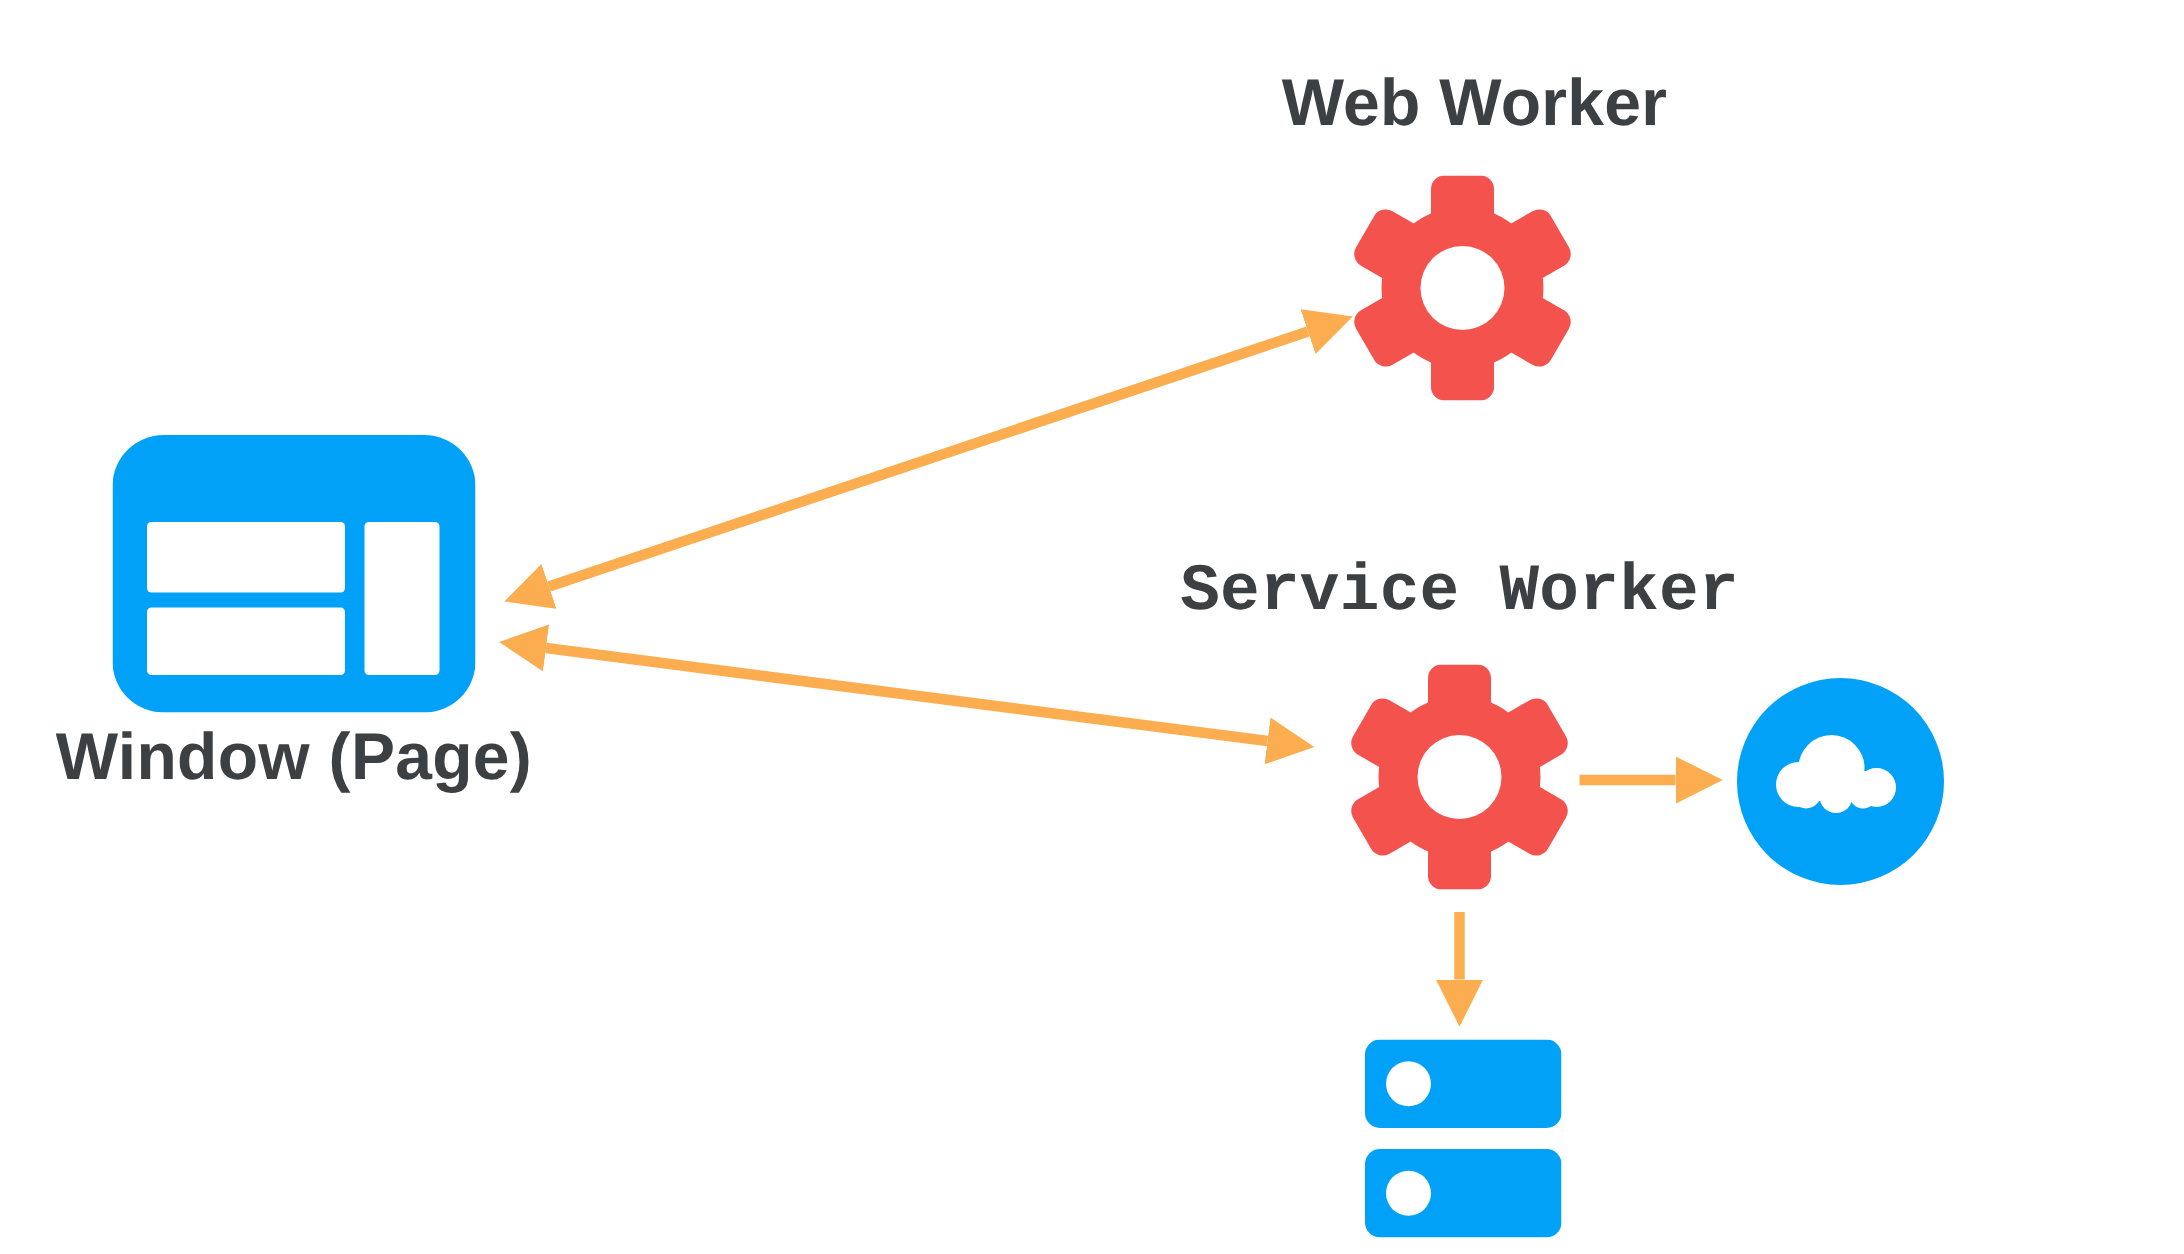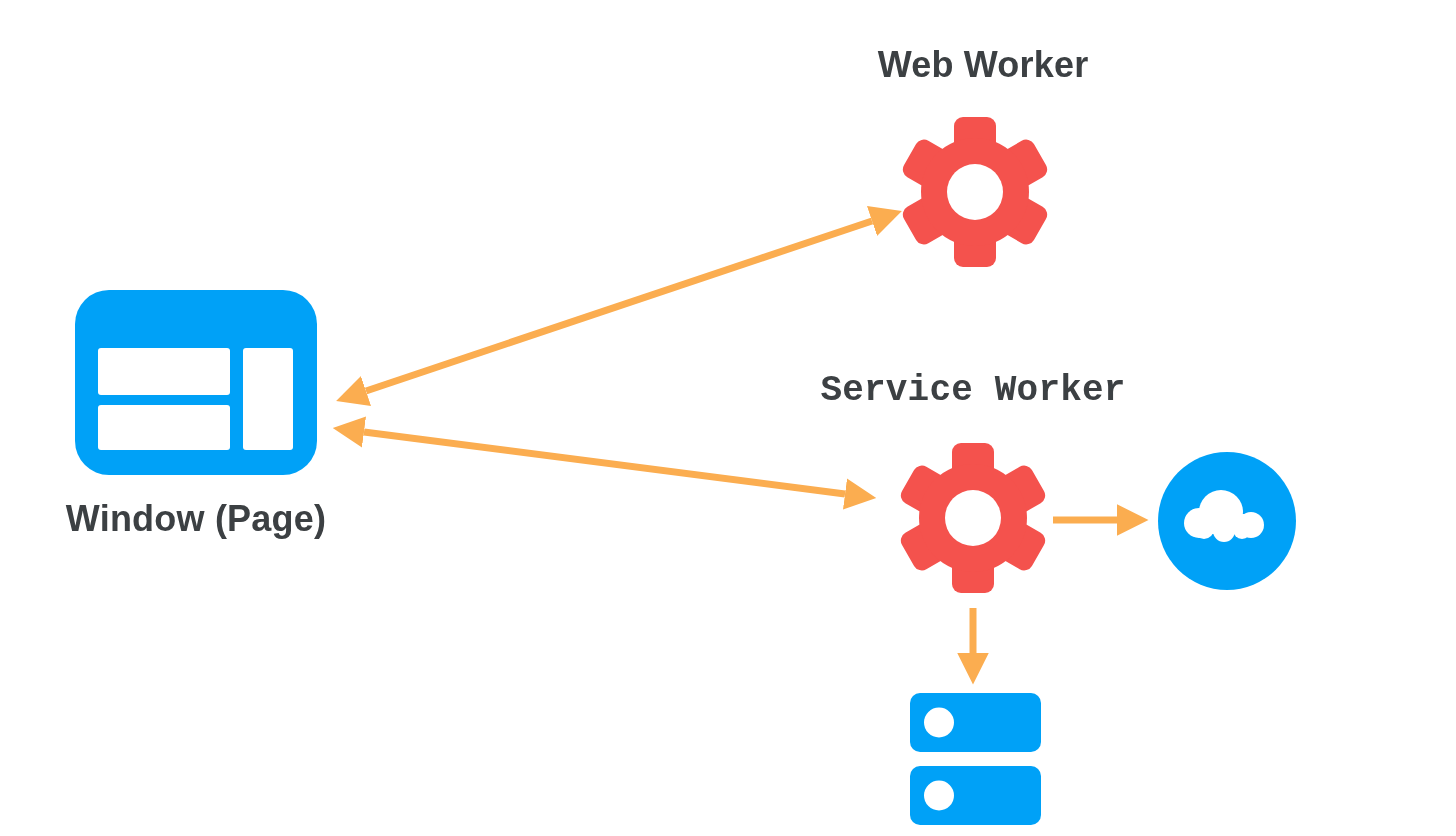--- a/index.html
+++ b/index.html
@@ -6,21 +6,21 @@
   #canvas{
     position:relative;
     width:1456px;height:836px;
     background:#ffffff;
     overflow:hidden;
     font-family:"Liberation Sans", sans-serif;
   }
   .node-label{
     position:absolute;
     color:#3C4043;
-    font-size:36px;
+    font-size:44px;
     font-weight:bold;
     letter-spacing:0.2px;
     white-space:nowrap;
     transform:translateX(-50%);
   }
   .abs{position:absolute;}
   svg{display:block;}
 </style>
 </head>
 <body>
@@ -40,21 +40,21 @@
   </svg>
 
   <div class="abs" style="left:75px;top:290px;">
     <svg width="242" height="185" viewBox="0 0 242 185">
       <rect width="242" height="185" rx="34" fill="#00A1F7"></rect>
       <rect x="23" y="58" width="132" height="47" rx="3" fill="#ffffff"></rect>
       <rect x="23" y="115" width="132" height="45" rx="3" fill="#ffffff"></rect>
       <rect x="168" y="58" width="50" height="102" rx="3" fill="#ffffff"></rect>
     </svg>
   </div>
-  <div class="node-label" style="left:196px;top:498px;">Window (Page)</div>
+  <div class="node-label" style="left:196px;top:480px;">Window (Page)</div>
 
   <div class="node-label" style="left:983px;top:44px;">Web Worker</div>
   <div class="abs" style="left:900px;top:117px;">
     <svg width="150" height="150" viewBox="0 0 150 150">
       <g fill="#F4524D">
         <rect x="54" y="0" width="42" height="150" rx="9"></rect>
         <rect x="54" y="0" width="42" height="150" rx="9" transform="rotate(60 75 75)"></rect>
         <rect x="54" y="0" width="42" height="150" rx="9" transform="rotate(120 75 75)"></rect>
         <circle cx="75" cy="75" r="54"></circle>
       </g>

